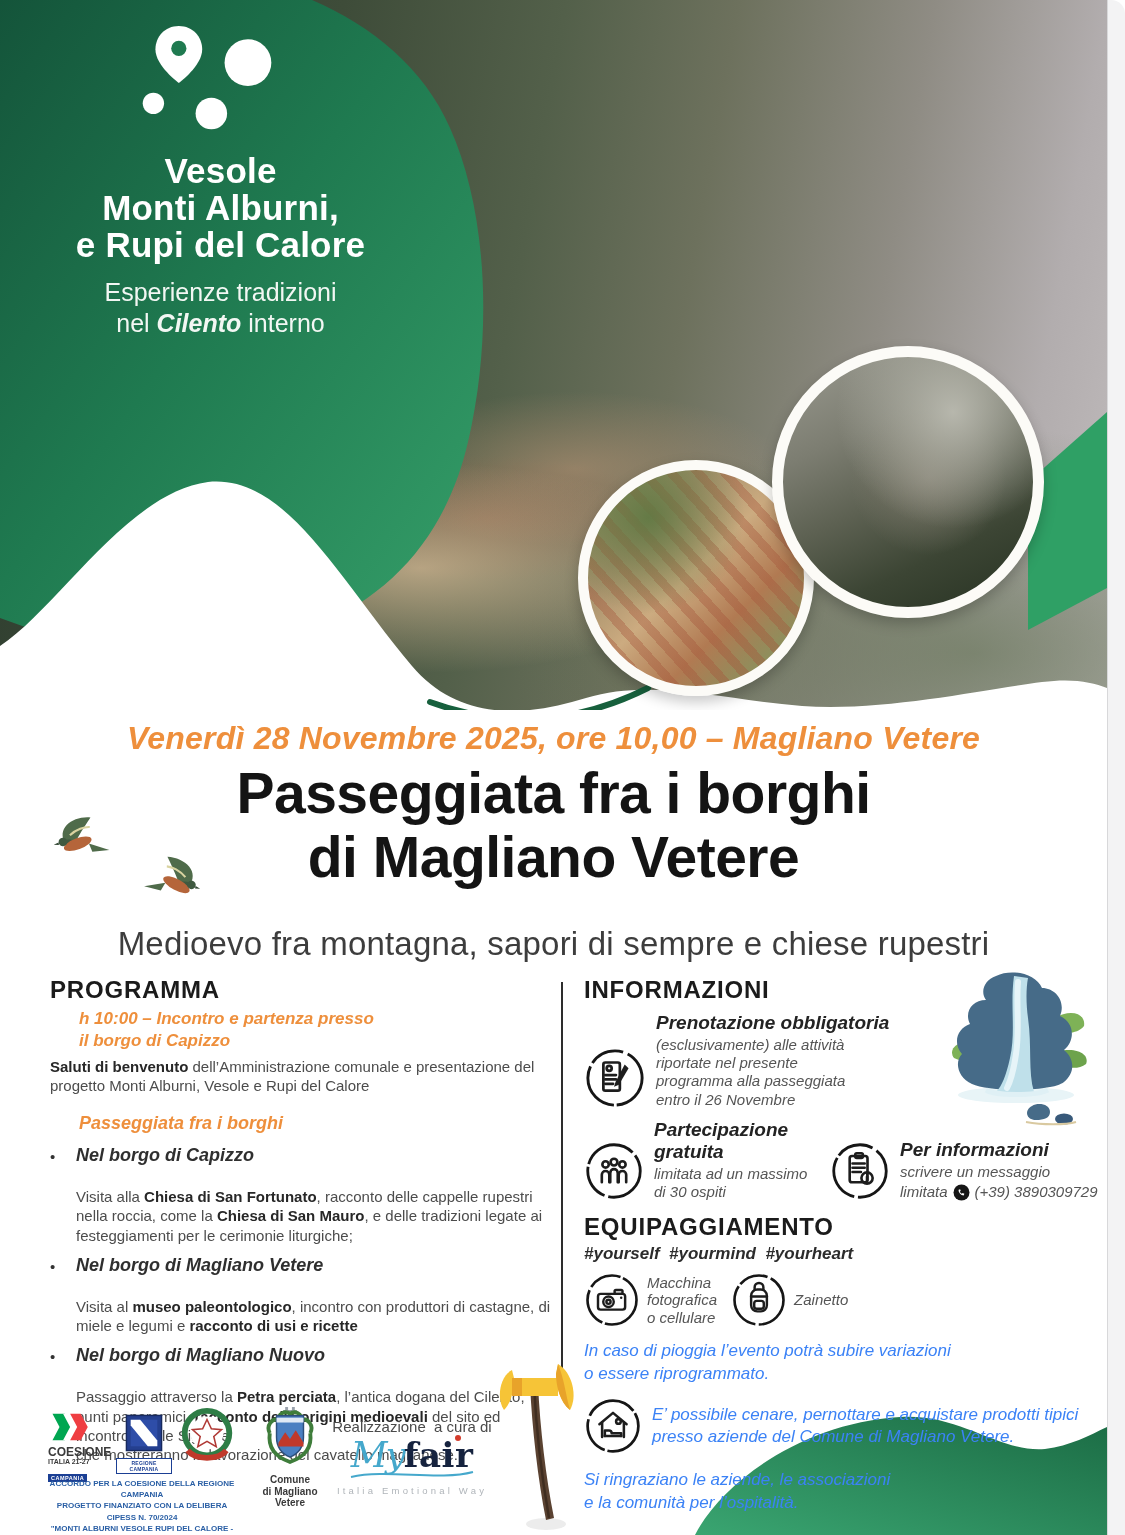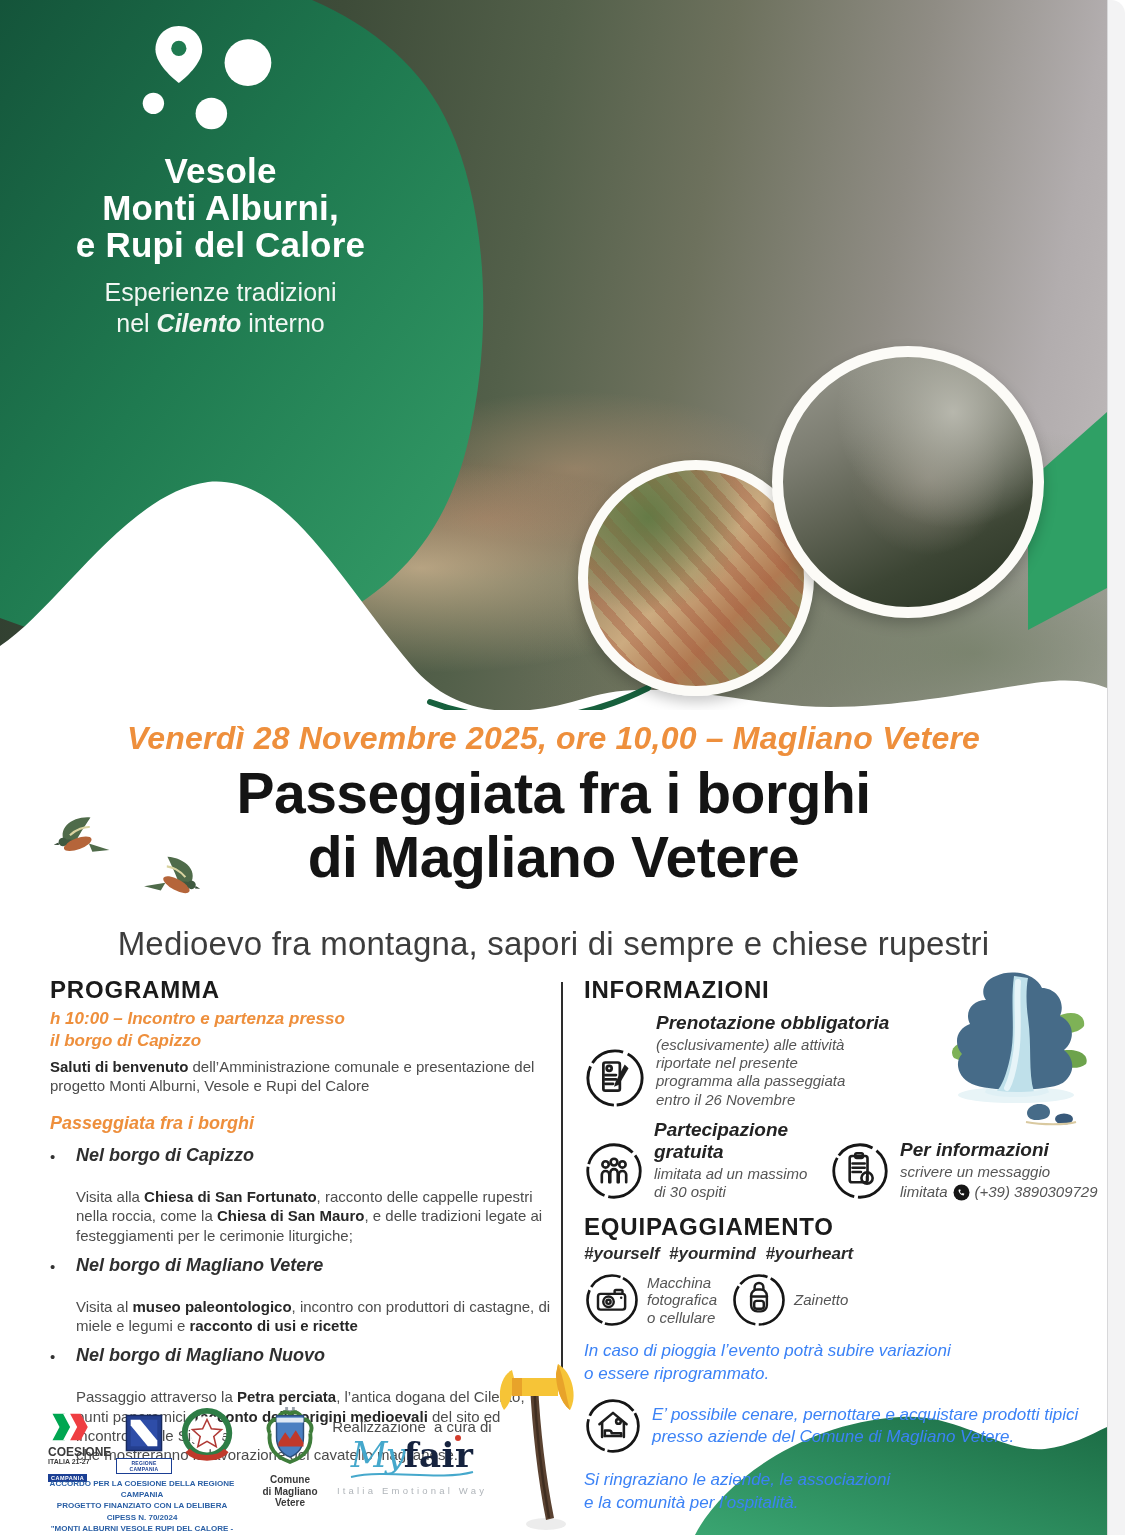--- a/index.html
+++ b/index.html
@@ -52,21 +52,21 @@
     font-size:33px;font-weight:300;color:#3d3d3d;letter-spacing:.2px;margin-top:20px;}
   .bird{position:absolute;z-index:11;}
   .bird-1{left:38px;top:808px;width:92px;height:60px;transform:rotate(-6deg);}
   .bird-2{left:128px;top:842px;width:86px;height:72px;transform:rotate(14deg) scaleX(-1);}
 
   
   .col-left{position:absolute;left:50px;top:976px;width:505px;z-index:10;color:#4c4c4c;}
   .col-divider{position:absolute;left:561px;top:982px;width:2px;height:396px;background:#2d2d2d;z-index:10;}
   .col-right{position:absolute;left:584px;top:976px;width:523px;z-index:10;color:#4c4c4c;}
   .sec-h{font-size:24px;font-weight:800;color:#1b1b1b;letter-spacing:.8px;}
-  .oi{font-weight:700;font-style:italic;line-height:1.3;}
+  .oi{font-weight:700;font-style:italic;line-height:1.3;margin-left:29px;}
   .body-txt{font-size:15px;line-height:1.28;color:#4c4c4c;}
   .b{font-weight:700;color:#272727;}
   .stop{margin-top:10px;display:flex;}
   .stop-marker{width:26px;flex:none;font-size:15px;color:#333;padding-top:3px;}
   .stop-main{flex:1;}
   .stop-title{font-size:18px;font-weight:800;font-style:italic;color:#2f2f2f;margin-bottom:2px;}
   .stop-body{white-space:pre-line;}
   .prog-orange{font-size:17px;margin-top:4px;}
   .walk-head{font-size:18px;margin-top:16px;margin-bottom:2px;}
 

